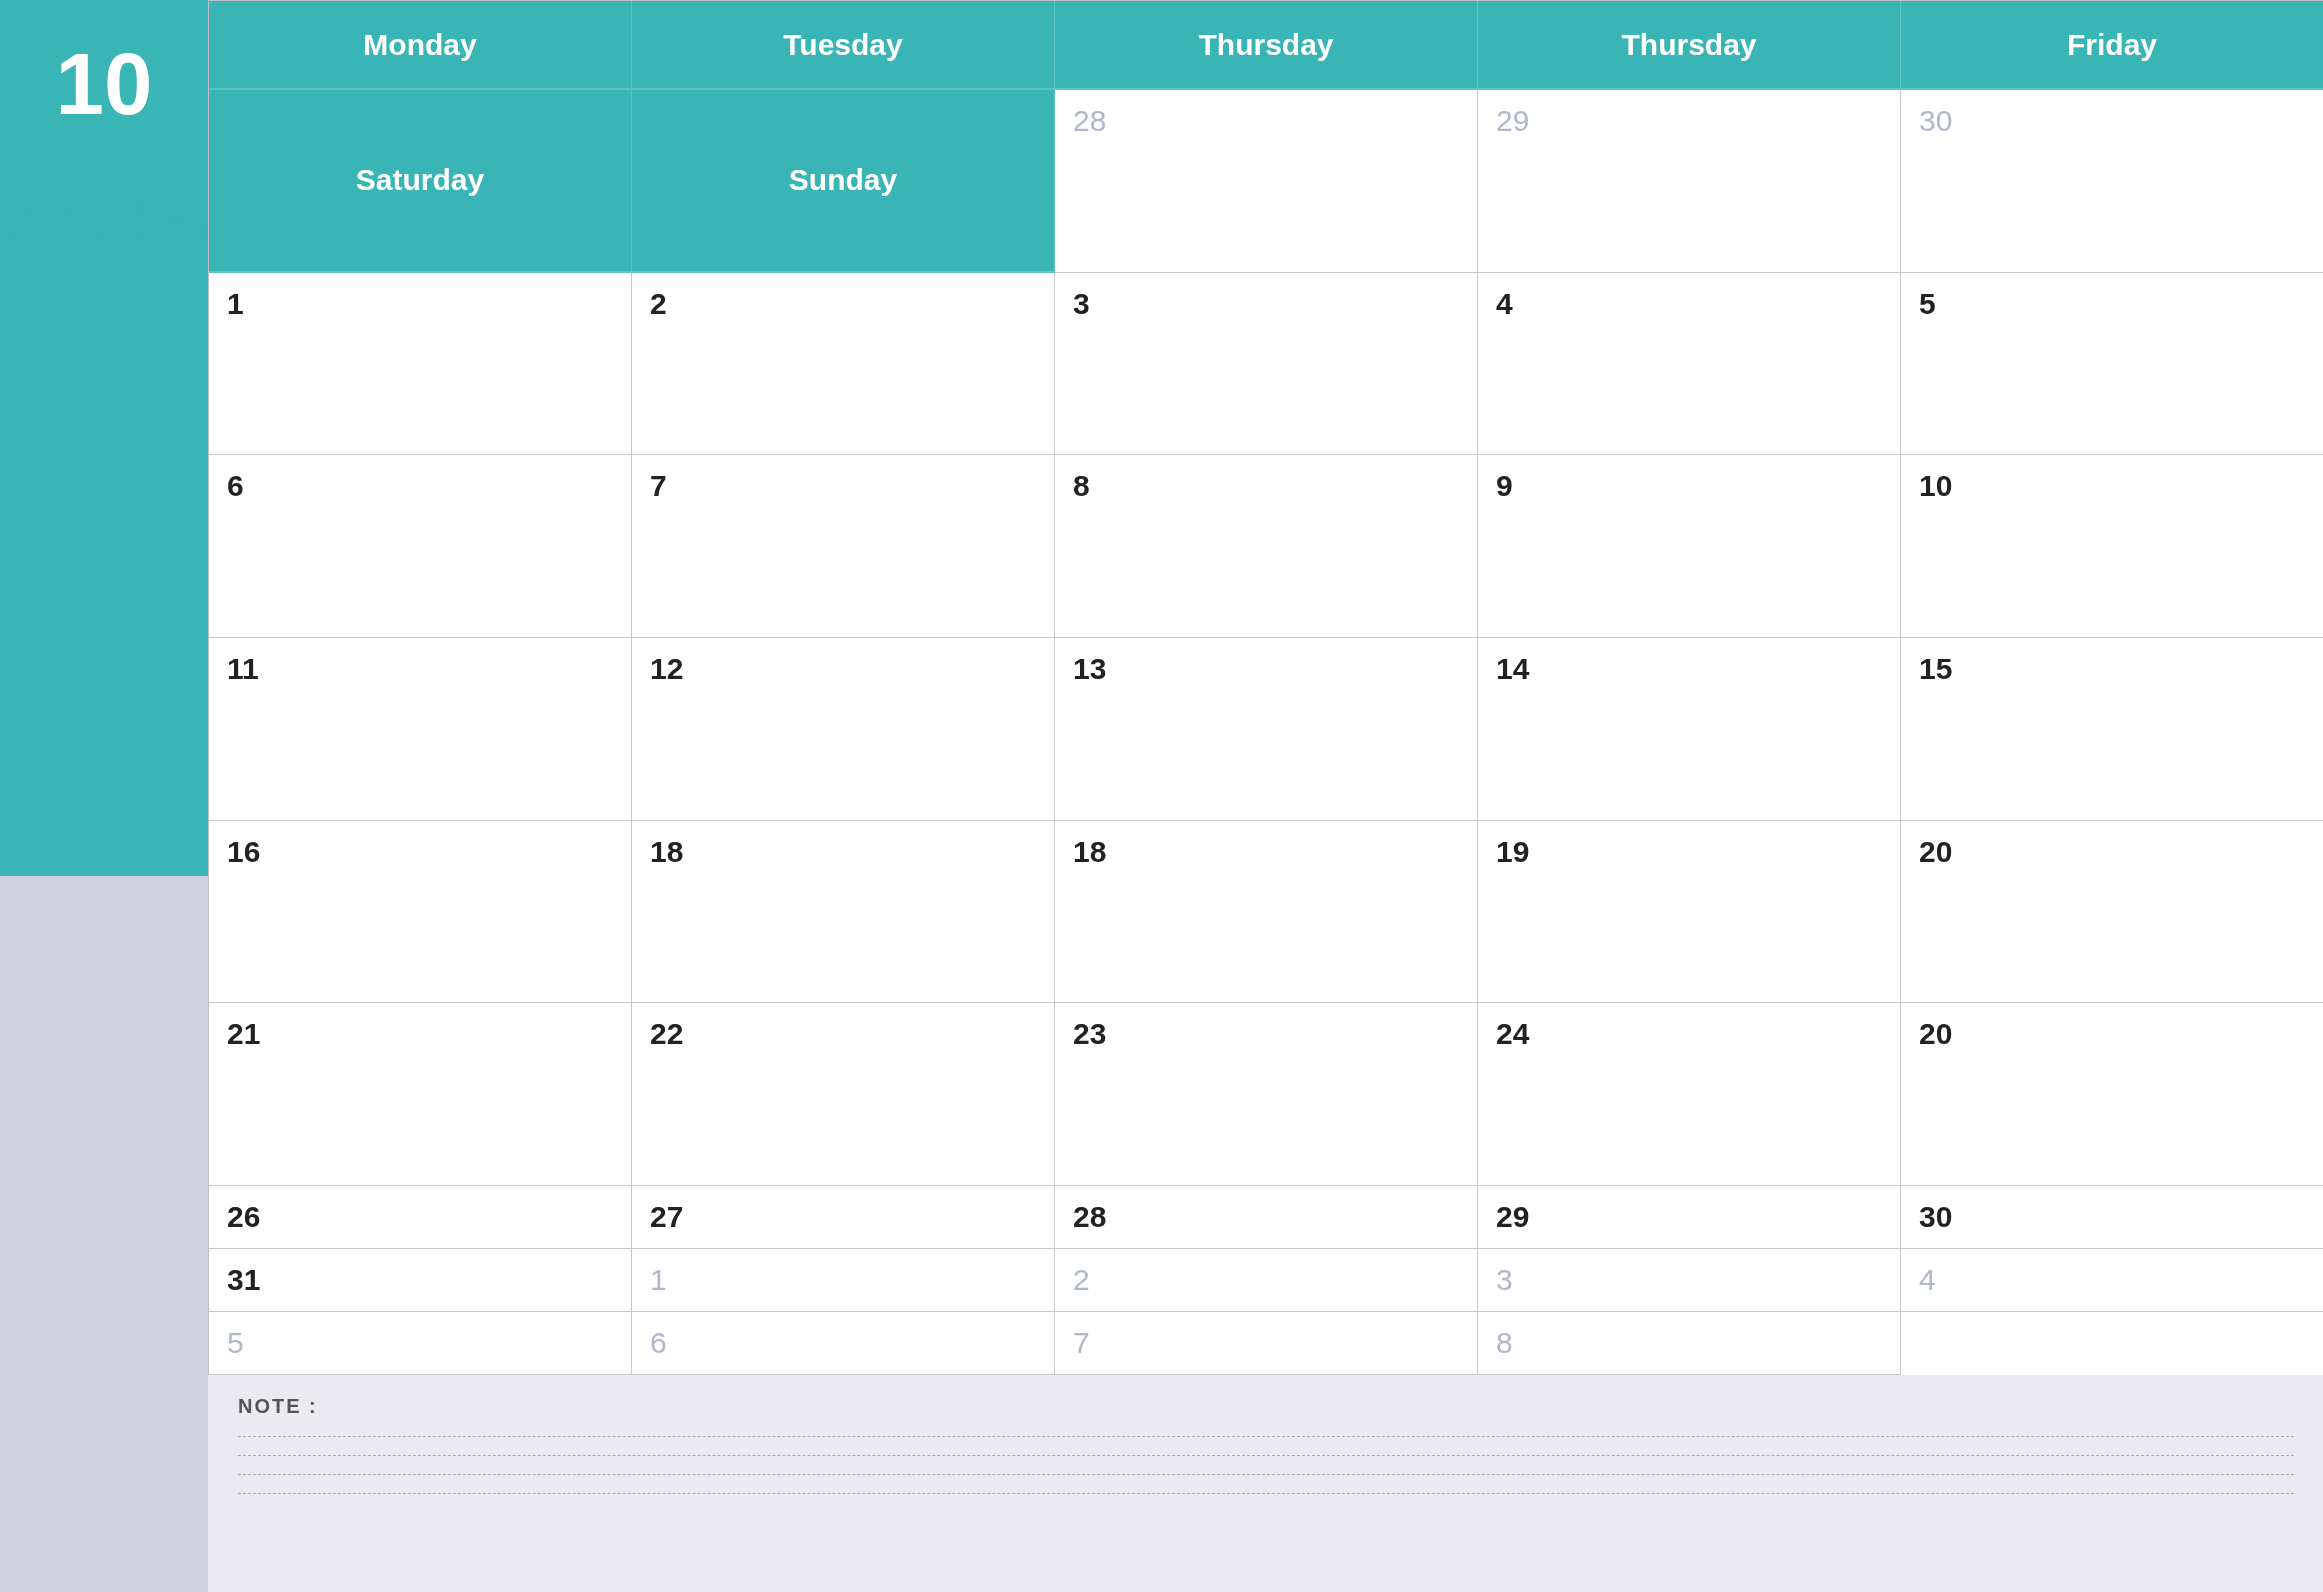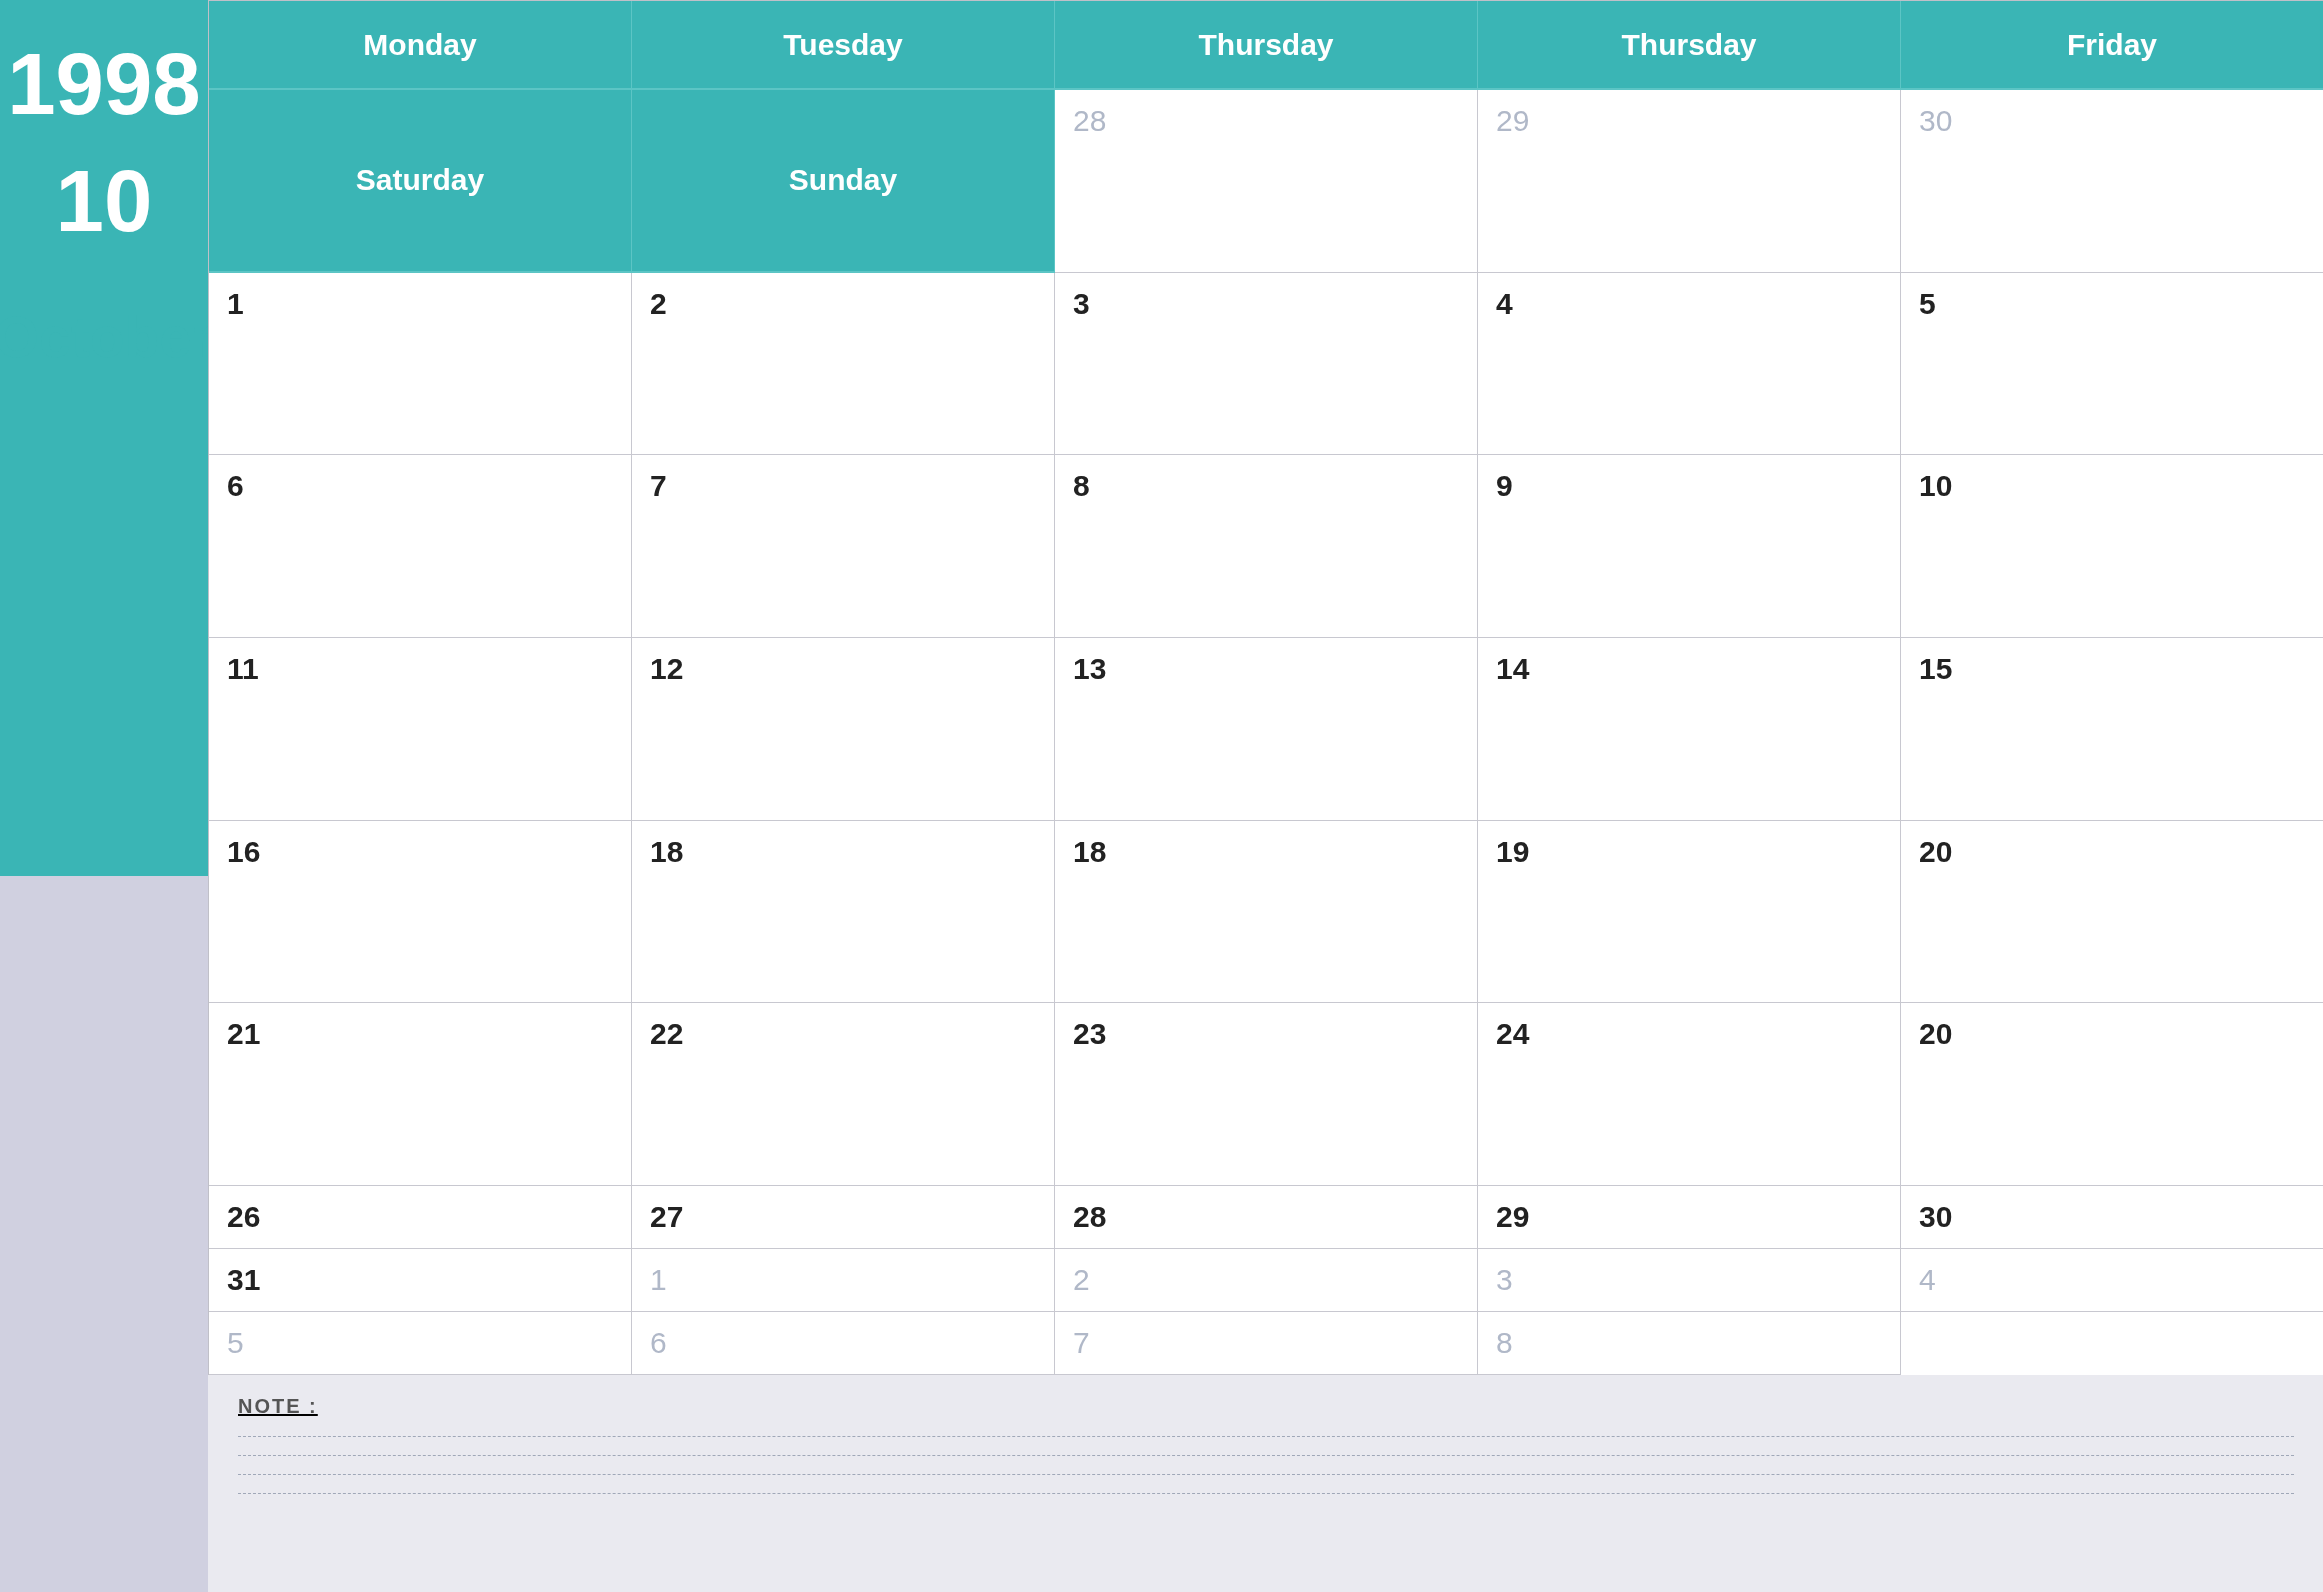--- a/index.html
+++ b/index.html
@@ -96,21 +96,20 @@
 
     .day-number.outside {
       color: #b0b8c8;
       font-weight: normal;
     }
 
     .notes-section {
       padding: 20px 30px;
       background: #eaeaf0;
       min-height: 218px;
-      text-decoration: underline;
     }
 
     .note-label {
       font-size: 20px;
       font-weight: bold;
       color: #555;
       letter-spacing: 2px;
       text-transform: uppercase;
       margin-bottom: 8px;
     }
@@ -120,21 +119,20 @@
       border-bottom: 1px dashed #a0a8b8;
       height: 1px;
       margin: 18px 0;
       width: 100%;
     }
   </style>
 </head>
 <body>
 
 <div class="sidebar">
-  <div class="sidebar-year">1998</div>
   <div class="sidebar-month-num">10</div>
   <div class="sidebar-month-name">October</div>
 </div>
 
 <div class="calendar-area">
   <div class="calendar-grid">
 
   <div class="day-header">Monday</div>
       <div class="day-header">Tuesday</div>
       <div class="day-header">Thursday</div>

